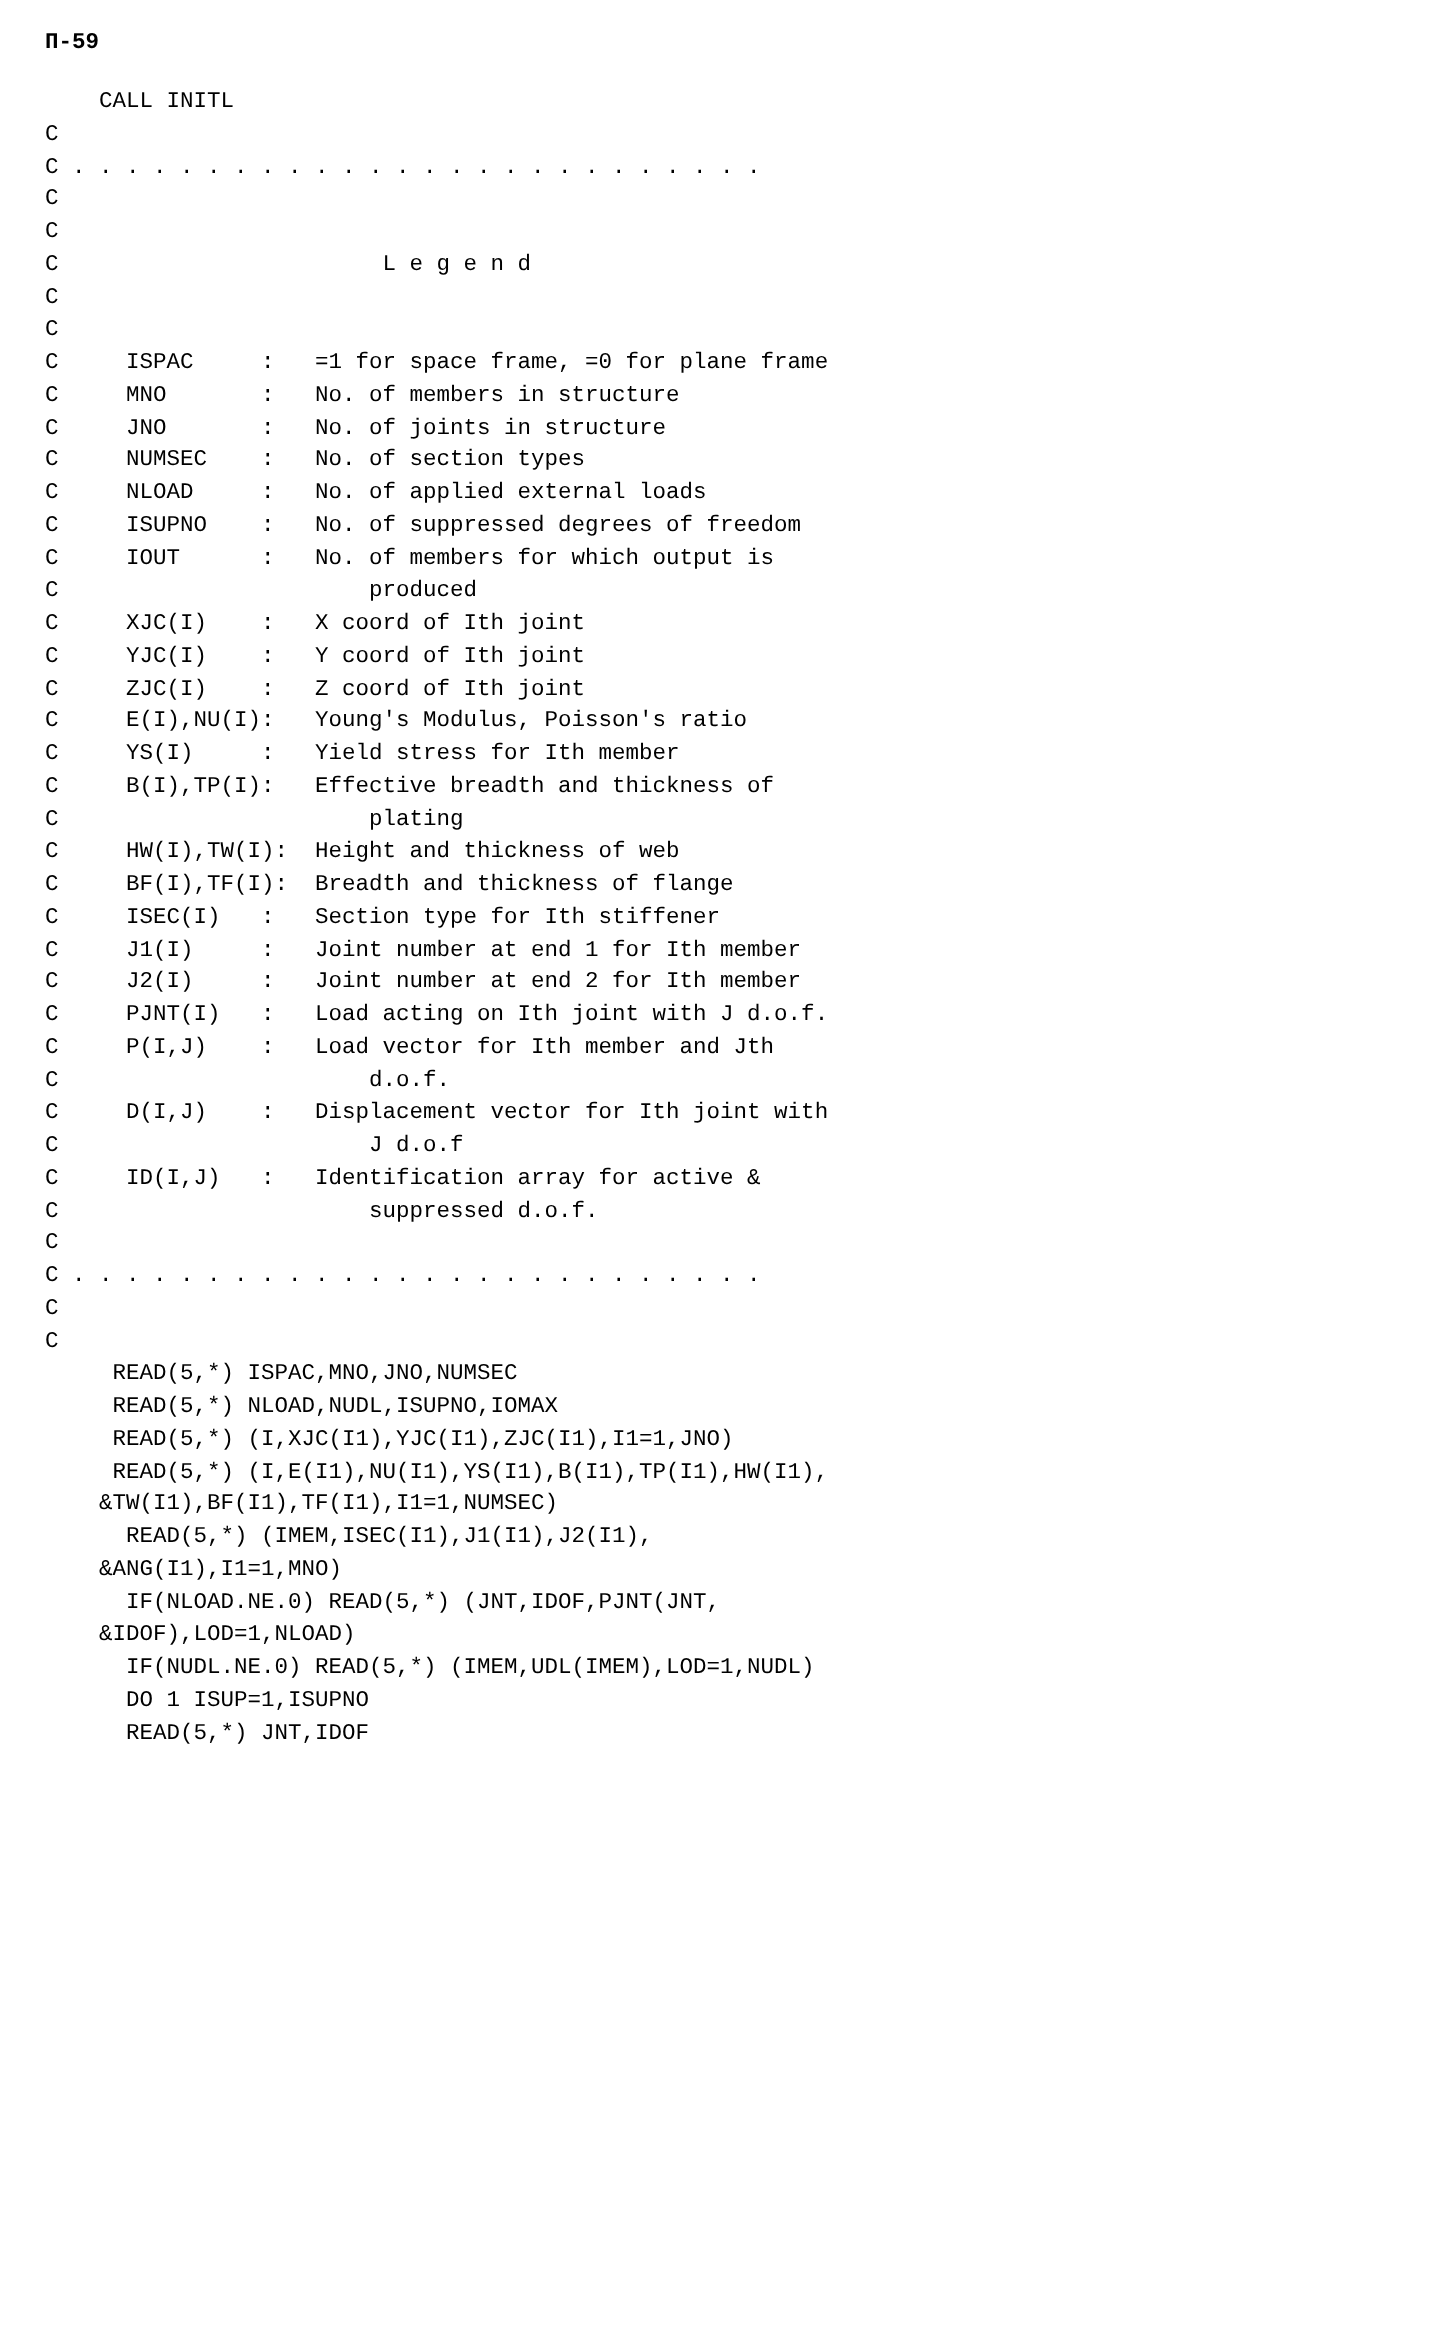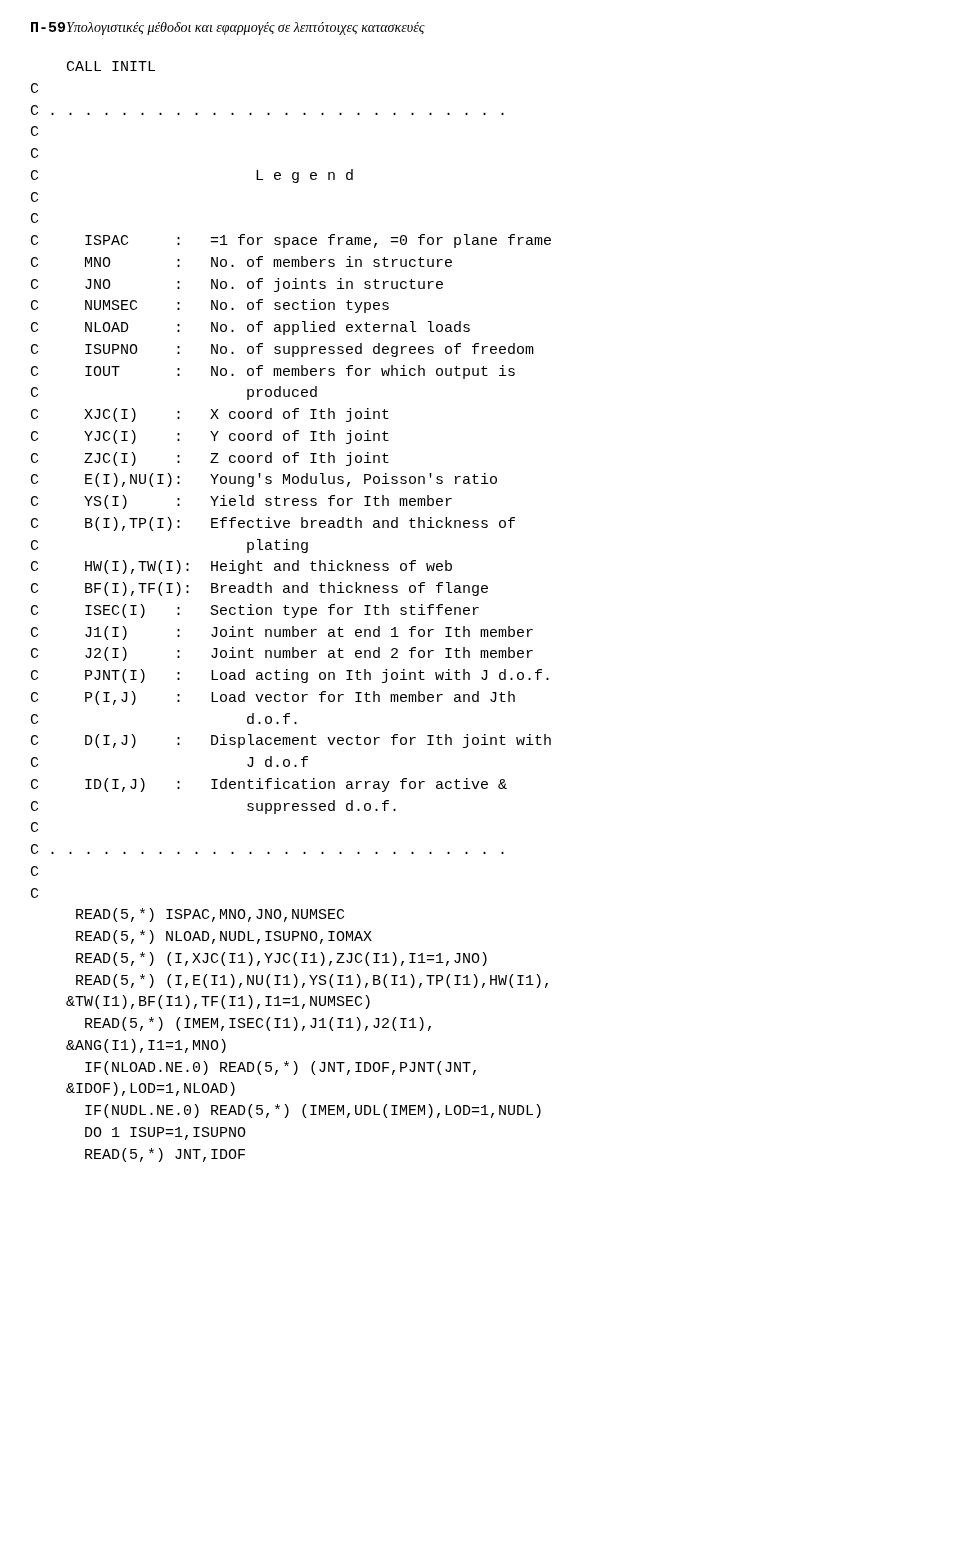--- a/index.html
+++ b/index.html
@@ -11,21 +11,21 @@
       background: #ffffff;
       font-family: 'Courier New', Courier, monospace;
       font-size: 15px;
       color: #000000;
       padding: 20px 30px;
       width: 960px;
       min-height: 1564px;
     }
     .header-line {
       display: flex;
-      justify-content: flex-start;
+      justify-content: space-between;
       margin-bottom: 10px;
     }
     .header-left {
       font-weight: bold;
       font-size: 15px;
     }
     .header-right {
       font-style: italic;
       font-size: 14px;
       font-family: Georgia, serif;
@@ -39,21 +39,20 @@
       color: #000000;
       white-space: pre;
       line-height: 1.45;
     }
   </style>
 </head>
 <body>
 
 <div class="header-line">
   <span class="header-left">Π-59</span>
-  <span class="header-right">Υπολογιστικές μέθοδοι και εφαρμογές σε λεπτότοιχες κατασκευές</span>
 </div>
 
 <div class="content">
   <pre id="code-pre">    CALL INITL
 C
 C . . . . . . . . . . . . . . . . . . . . . . . . . .
 C
 C
 C                        L e g e n d
 C

